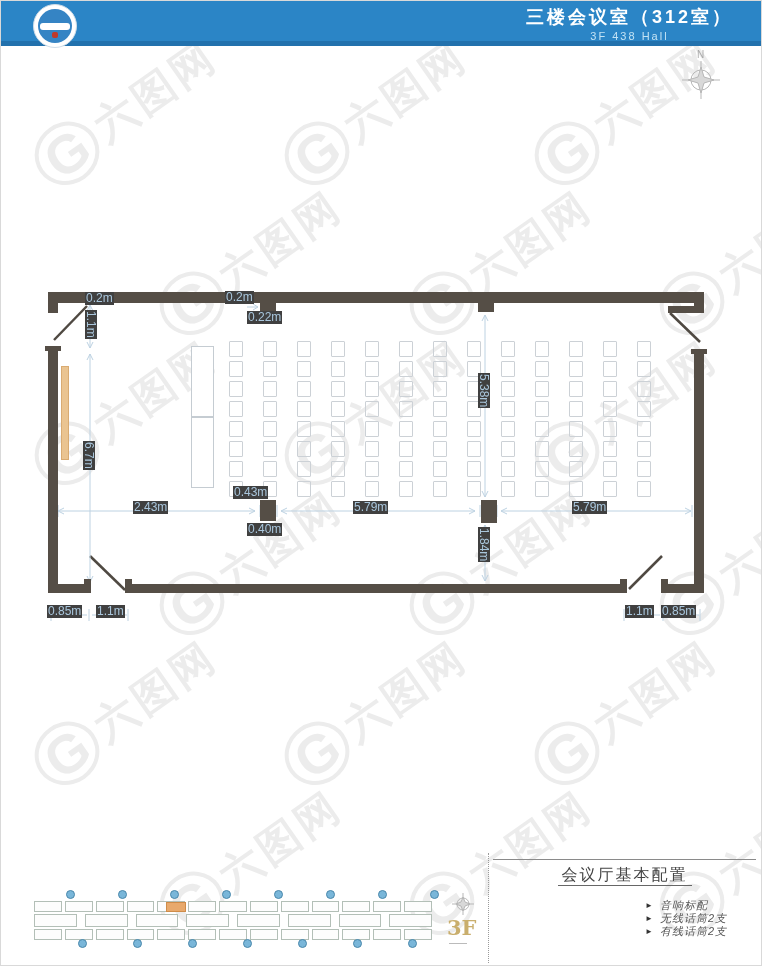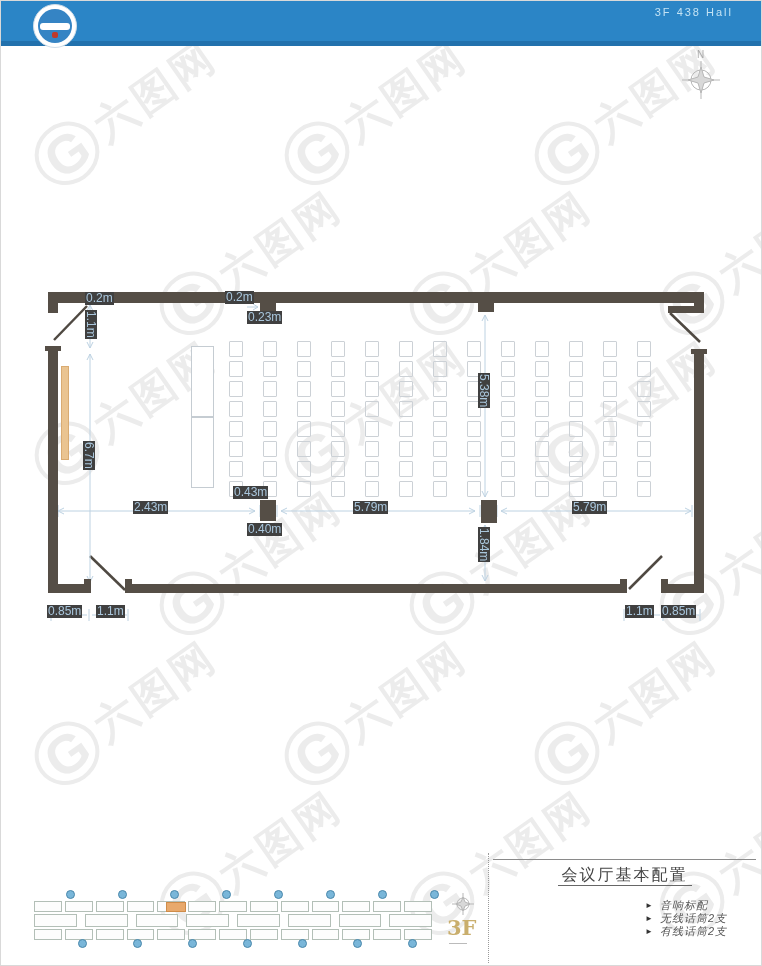--- a/index.html
+++ b/index.html
@@ -98,20 +98,21 @@
     </div>
 
   <div class="header"></div>
   <div class="logo">
     <div class="logo-inner">
       <div class="logo-band"></div>
       <div class="logo-dot"></div>
     </div>
   </div>
   <div class="titles">
+    <div class="title">三楼会议室（312室）</div>
     <div class="subtitle">3F 438 Hall</div>
   </div>
 
   <svg class="plan-svg" width="762" height="966">
 
     <g stroke="#b7b7b7" fill="none" stroke-width="1">
       <circle cx="700" cy="79" r="10"></circle>
       <line x1="700" y1="60" x2="700" y2="98"></line>
       <line x1="681" y1="79" x2="719" y2="79"></line>
       <path d="M700 66 L703 76 L713 79 L703 82 L700 92 L697 82 L687 79 L697 76 Z" fill="#d8d8d8" stroke="#b7b7b7"></path>
@@ -257,21 +258,21 @@
         <div class="seat" style="left: 636px; top: 400px;"></div>
         <div class="seat" style="left: 636px; top: 420px;"></div>
         <div class="seat" style="left: 636px; top: 440px;"></div>
         <div class="seat" style="left: 636px; top: 460px;"></div>
         <div class="seat" style="left: 636px; top: 480px;"></div>
       </div>
     <div id="dim-labels">
         <div class="dim" style="left: 84px; top: 291px;">0.2m</div>
         <div class="dim vert" style="left: 84px; top: 309px;">1.1m</div>
         <div class="dim" style="left: 224px; top: 290px;">0.2m</div>
-        <div class="dim" style="left: 246px; top: 310px;">0.23m</div>
+        <div class="dim" style="left: 246px; top: 310px;">0.22m</div>
         <div class="dim vert" style="left: 477px; top: 372px;">5.38m</div>
         <div class="dim vert" style="left: 82px; top: 440px;">6.7m</div>
         <div class="dim" style="left: 132px; top: 500px;">2.43m</div>
         <div class="dim" style="left: 232px; top: 485px;">0.43m</div>
         <div class="dim" style="left: 352px; top: 500px;">5.79m</div>
         <div class="dim" style="left: 246px; top: 522px;">0.40m</div>
         <div class="dim vert" style="left: 477px; top: 526px;">1.84m</div>
         <div class="dim" style="left: 571px; top: 500px;">5.79m</div>
         <div class="dim" style="left: 46px; top: 604px;">0.85m</div>
         <div class="dim" style="left: 95px; top: 604px;">1.1m</div>

